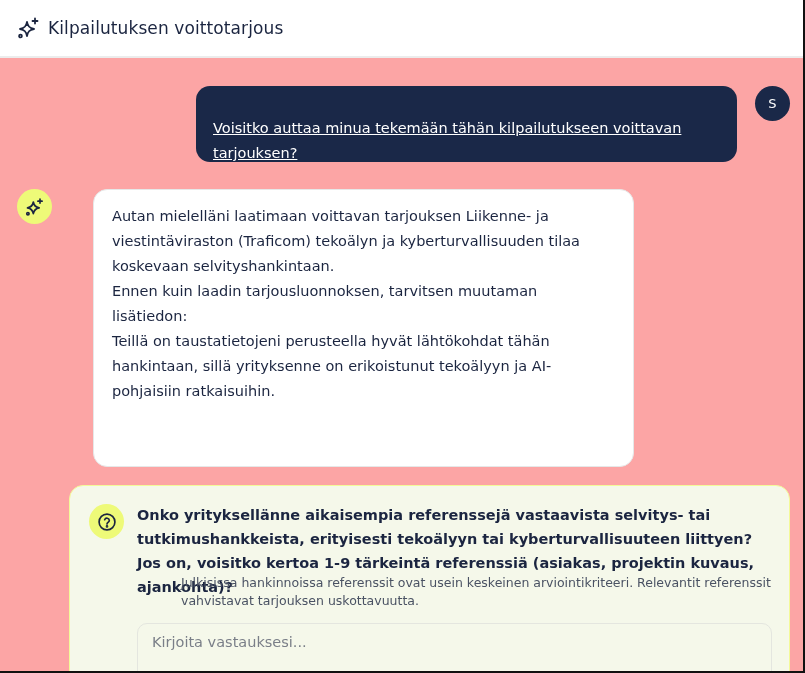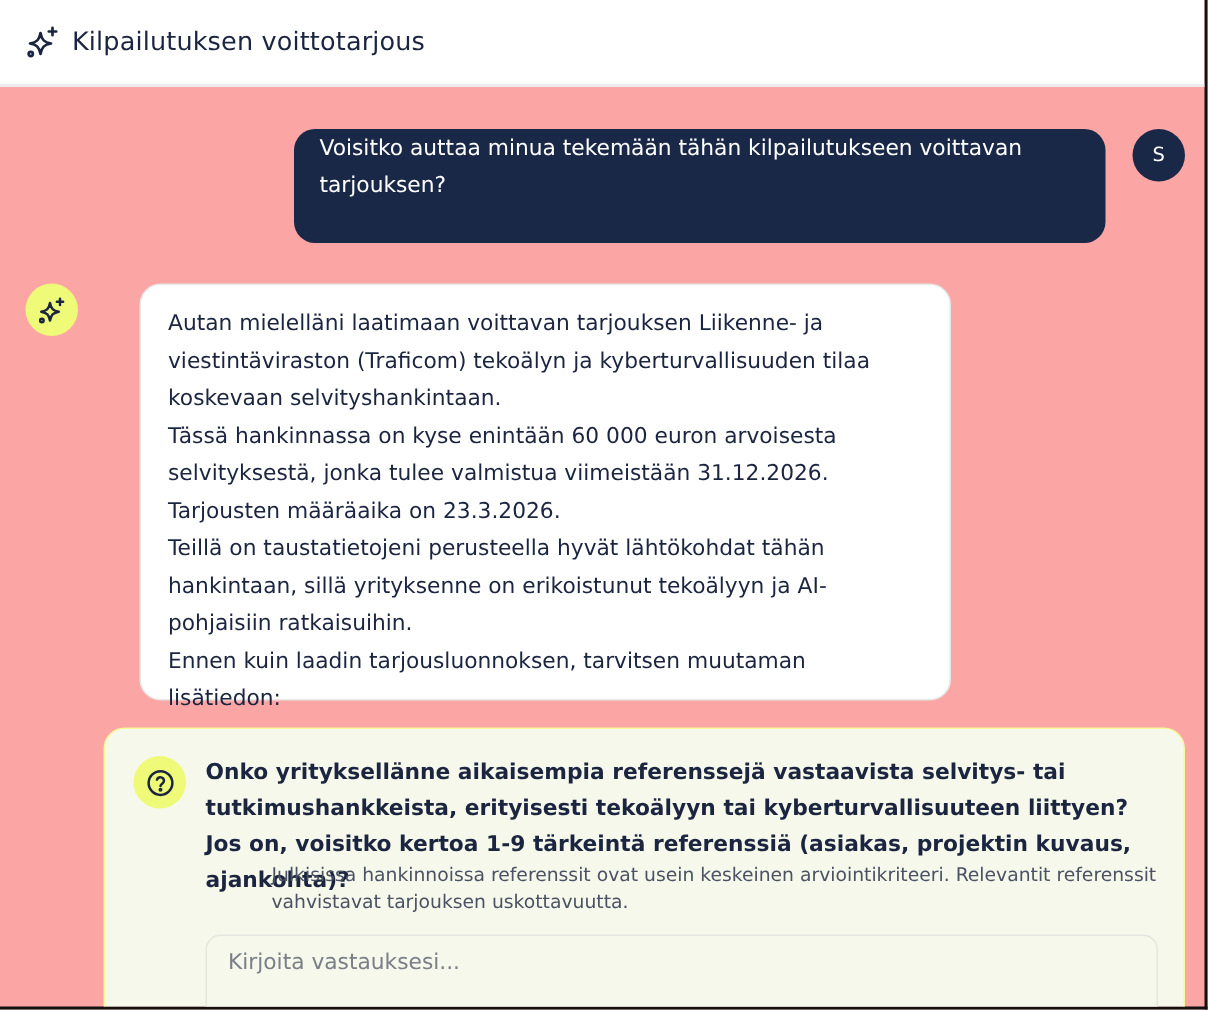--- a/index.html
+++ b/index.html
@@ -29,21 +29,22 @@
       font-size: 17px; font-weight: 500; color: #1b2540; letter-spacing: 0.1px;
     }
     .user-row { position: absolute; top: 86px; left: 196px; }
     .user-bubble {
       width: 541px; height: 76px;
       background: #1a2848;
       border-radius: 14px;
       color: #ffffff;
       font-size: 14.5px;
       line-height: 25px;
-      padding: 1px 17px;
+      padding: 30px 17px;
+      text-decoration: underline;
     }
     .user-avatar {
       position: absolute; left: 755px; top: 86px;
       width: 35px; height: 35px; border-radius: 50%;
       background: #1a2848; color: #fff;
       font-size: 13px; display: flex; align-items: center; justify-content: center;
     }
     .bot-avatar {
       position: absolute; left: 17px; top: 189px;
       width: 35px; height: 35px; border-radius: 50%;
@@ -125,23 +126,22 @@
       <svg width="20" height="20" viewBox="0 0 24 24" fill="none" stroke="#1b2540" stroke-width="2" stroke-linecap="round" stroke-linejoin="round">
         <path d="M10 6 C10.8 10.5 12.5 12.2 17 13 C12.5 13.8 10.8 15.5 10 20 C9.2 15.5 7.5 13.8 3 13 C7.5 12.2 9.2 10.5 10 6 Z"></path>
         <path d="M18 2.5 V7.5 M15.5 5 H20.5"></path>
         <circle cx="3.5" cy="20" r="1.4"></circle>
       </svg>
     </span>
   </div>
 
   <div class="bot-bubble">
     <p>Autan mielelläni laatimaan voittavan tarjouksen Liikenne- ja viestintäviraston (Traficom) tekoälyn ja kyberturvallisuuden tilaa koskevaan selvityshankintaan.</p>
-    <p>Tässä hankinnassa on kyse enintään 60 000 euron arvoisesta selvityksestä, jonka tulee valmistua viimeistään 31.12.2026. Tarjousten määräaika on 23.3.2026.</p>
+    <p>Ennen kuin laadin tarjousluonnoksen, tarvitsen muutaman lisätiedon:</p>
     <p>Teillä on taustatietojeni perusteella hyvät lähtökohdat tähän hankintaan, sillä yrityksenne on erikoistunut tekoälyyn ja AI-pohjaisiin ratkaisuihin.</p>
-    <p>Ennen kuin laadin tarjousluonnoksen, tarvitsen muutaman lisätiedon:</p>
   </div>
 
   <div class="question-card">
     <div class="q-icon">
       <span style="display:flex">
         <svg width="20" height="20" viewBox="0 0 24 24" fill="none" stroke="#1b2540" stroke-width="2" stroke-linecap="round" stroke-linejoin="round">
           <circle cx="12" cy="12" r="9.5"></circle>
           <path d="M9.2 9.3 a2.9 2.9 0 0 1 5.6 1 c0 1.9 -2.8 2.5 -2.8 4"></path>
           <circle cx="12" cy="17.3" r="0.6" fill="#1b2540"></circle>
         </svg>

